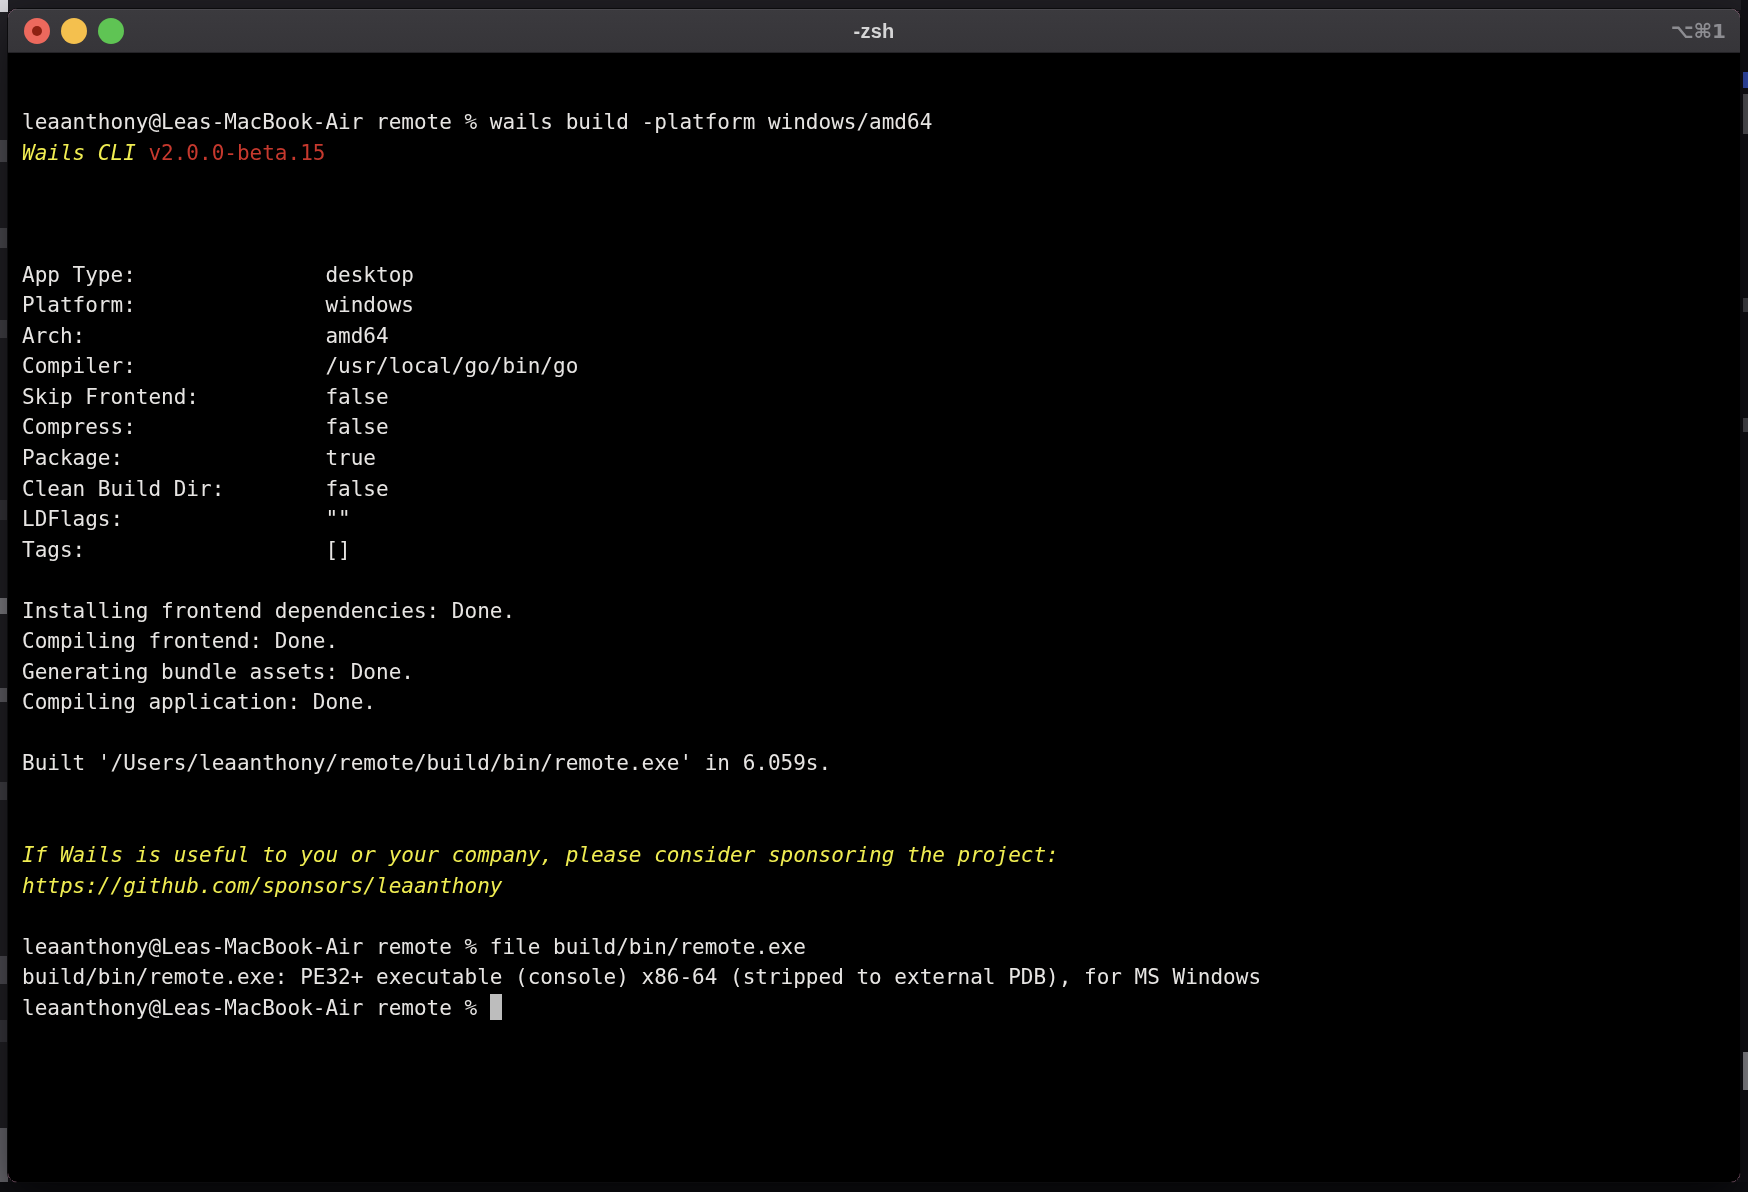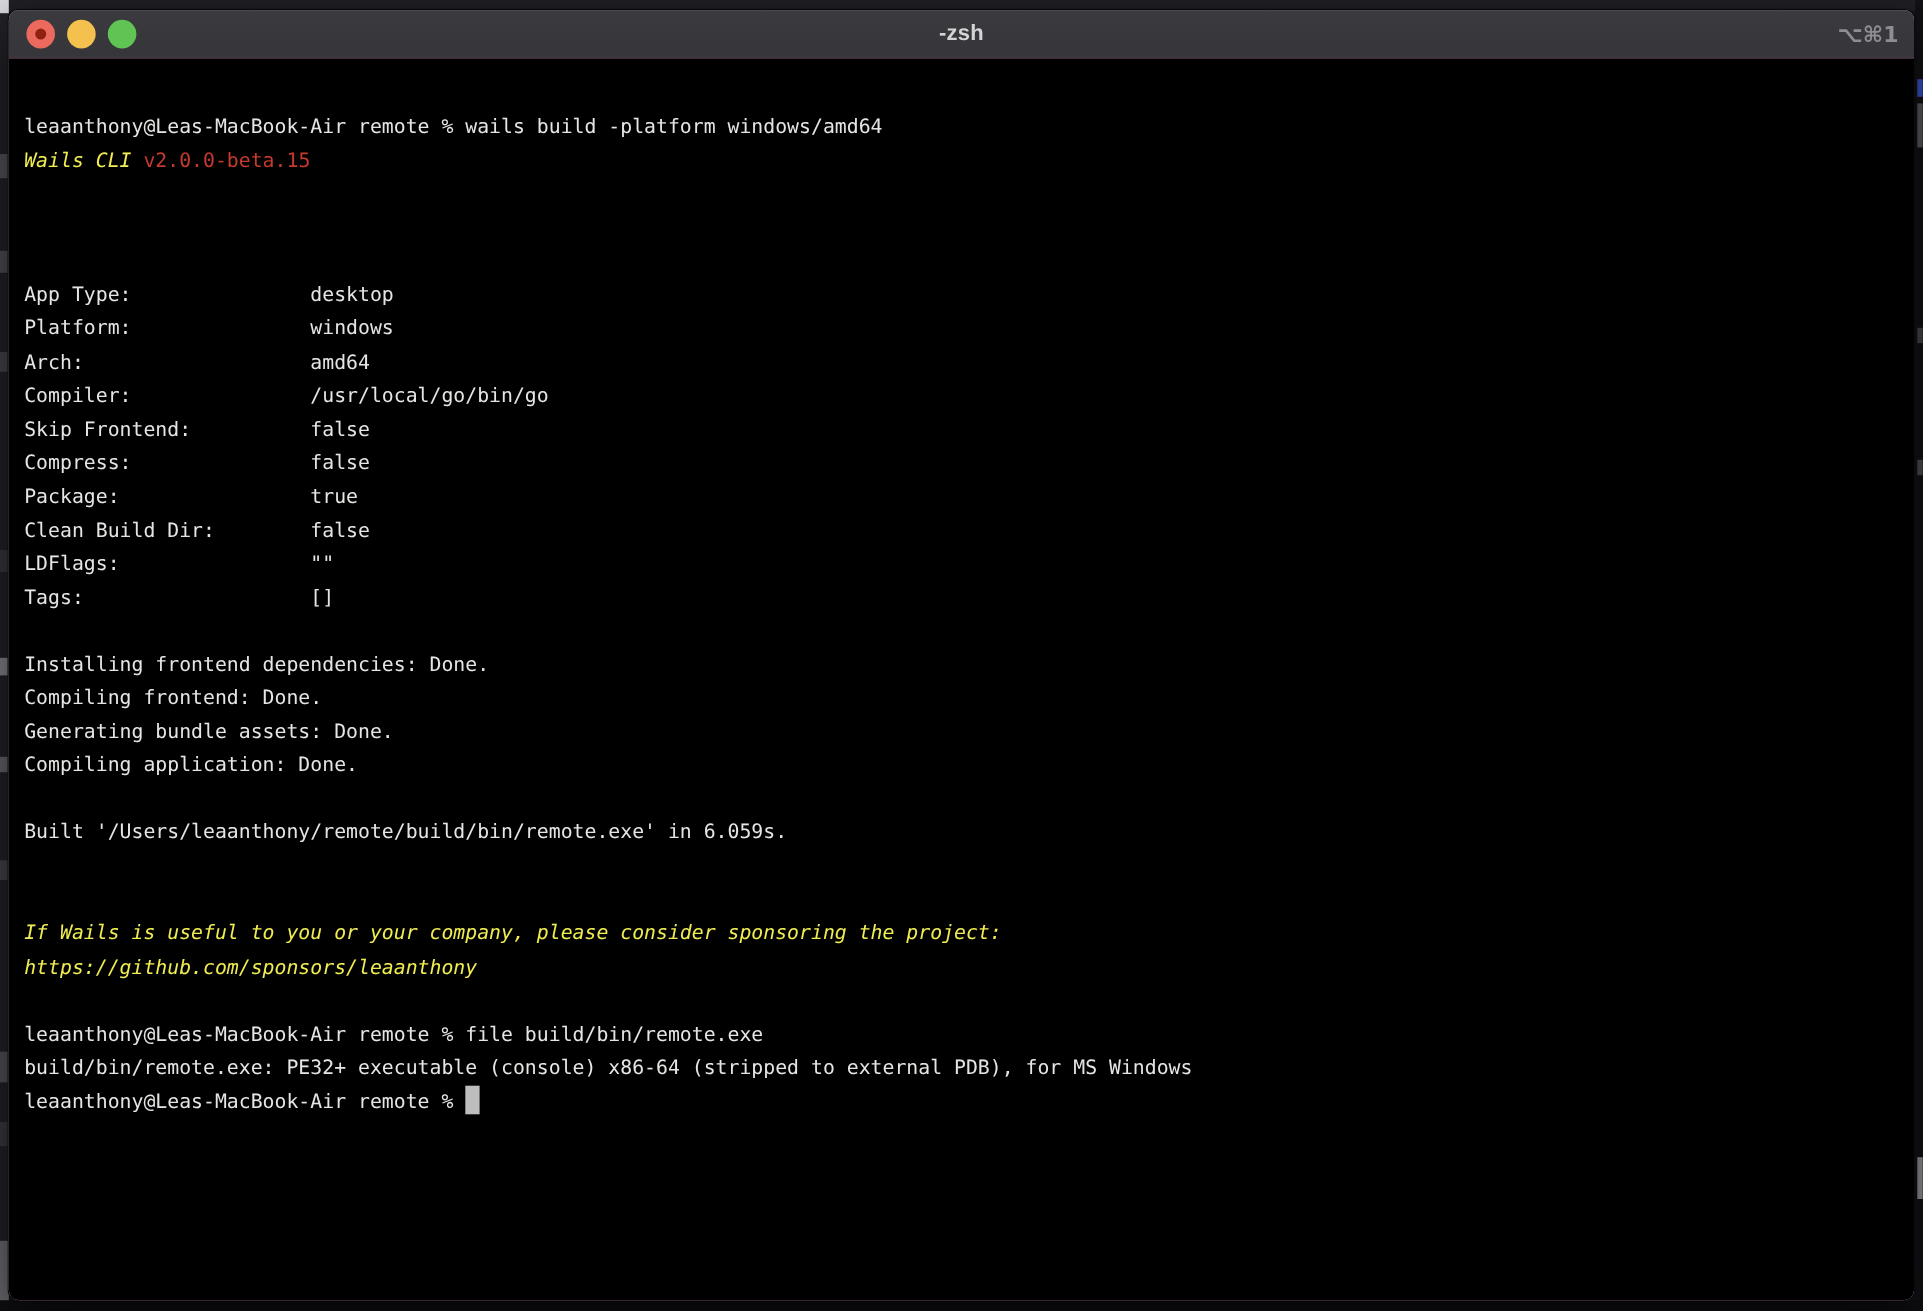--- a/index.html
+++ b/index.html
@@ -46,21 +46,21 @@
   .shortcut {
     position: absolute; right: 14px; top: 50%; transform: translateY(-50%);
     color: #8d8d92; font-size: 20px; font-weight: bold;
     font-family: "DejaVu Sans", "Liberation Sans", sans-serif;
   }
 
   .term {
     flex: 1; background: var(--term-bg);
     padding: 6px 0 0 14px;
     font-family: "DejaVu Sans Mono", monospace;
-    font-size: 18px;
+    font-size: 21px;
     color: var(--fg);
     white-space: pre;
   }
   .line { height: 30.55px; line-height: 30.55px; }
   .c-white { color: var(--fg); }
   .c-yellow { color: var(--yellow); font-style: italic; }
   .c-red { color: var(--red); text-align: right; }
   .cursor {
     display: inline-block; width: 12.6px; height: 26px;
     background: var(--cursor); vertical-align: middle; margin-top: -4px;

